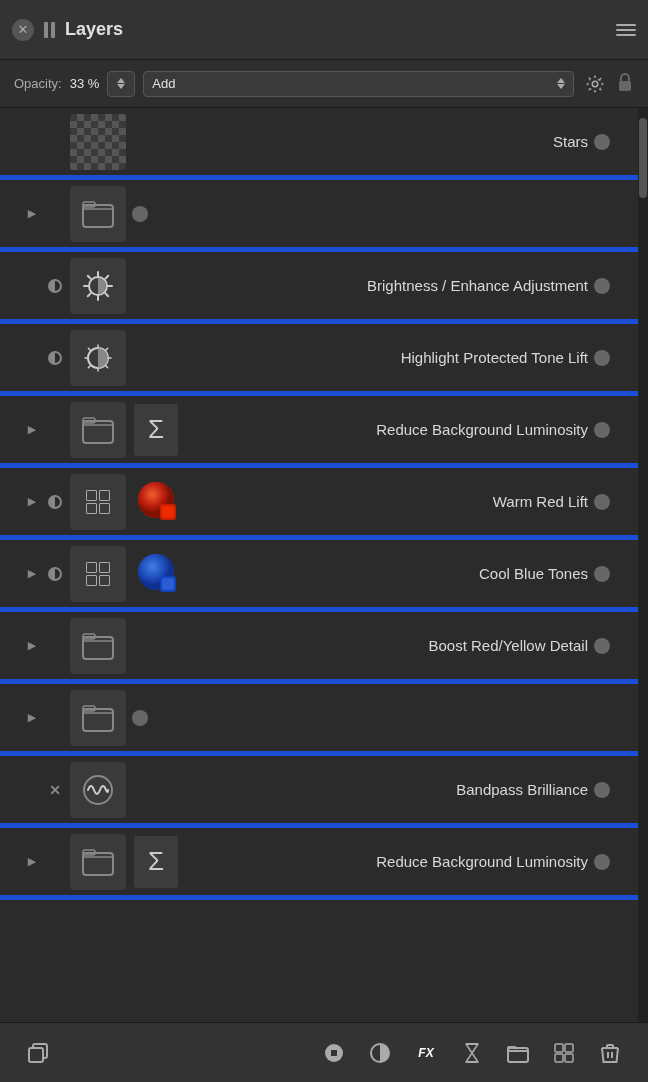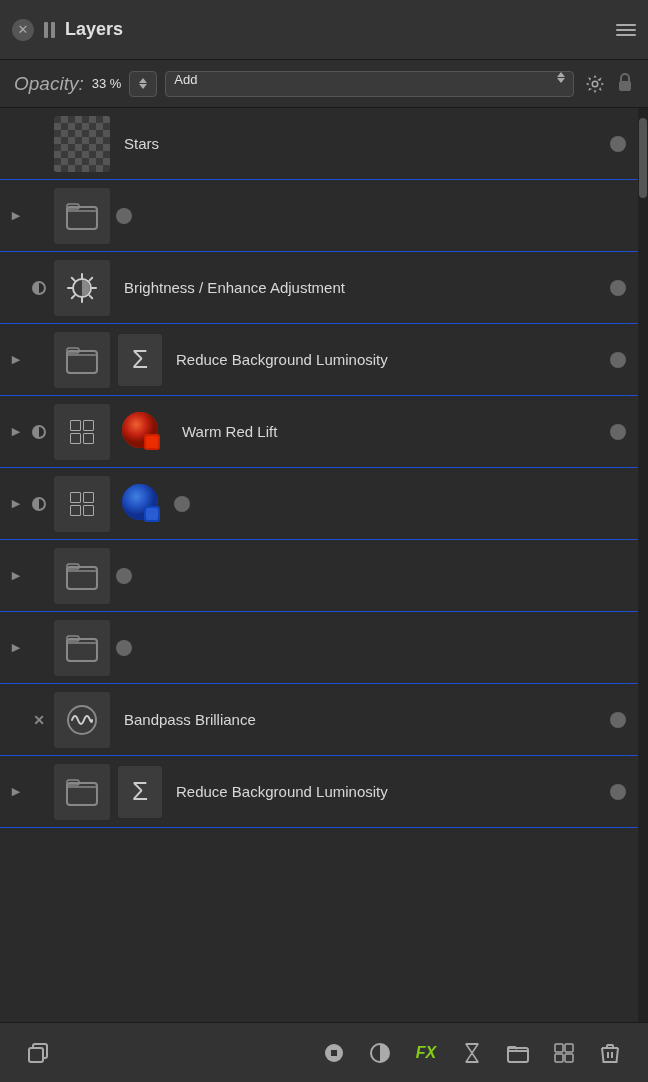--- a/index.html
+++ b/index.html
@@ -51,39 +51,39 @@
     .toolbar {
       display: flex;
       align-items: center;
       height: 48px;
       background: #2e2e2e;
       border-bottom: 1px solid #1a1a1a;
       padding: 0 14px;
       gap: 8px;
     }
     .toolbar-label {
-      font-size: 19px; color: #aaa; font-style: italic;
+      font-size: 13px; color: #aaa;
     }
     .opacity-value {
       font-size: 13px; color: #e0e0e0; font-weight: 500;
     }
     .opacity-dropdown {
       width: 28px; height: 26px;
       background: #3a3a3a; border: 1px solid #555;
       border-radius: 4px;
       display: flex; align-items: center; justify-content: center;
       cursor: pointer; font-size: 10px; color: #aaa;
     }
     .blend-select {
       flex: 1;
       height: 26px;
       background: #3a3a3a;
       border: 1px solid #555;
       border-radius: 4px;
-      display: flex; justify-content: space-between;
+      display: flex; align-items: center; justify-content: space-between;
       padding: 0 8px;
       cursor: pointer; font-size: 13px; color: #e0e0e0;
     }
     .blend-arrows {
       display: flex; flex-direction: column; gap: 1px;
     }
     .blend-arrow {
       width: 0; height: 0;
       border-left: 4px solid transparent;
       border-right: 4px solid transparent;
@@ -102,24 +102,25 @@
     
     .layer-list {
       flex: 1;
       overflow-y: auto;
       background: #2b2b2b;
     }
     .layer-row {
       display: flex;
       align-items: center;
       height: 72px;
-      border-bottom: 1px solid #1d4ed8;
-      padding: 0 8px;
+      border-bottom: 5px solid #1d4ed8;
+      padding: 0 24px;
       gap: 6px;
       position: relative;
+      text-align: right;
     }
 
     .row-expand {
       width: 16px; height: 16px;
       display: flex; align-items: center; justify-content: center;
       font-size: 11px; color: #888; cursor: pointer; flex-shrink: 0;
     }
     .row-visibility {
       width: 18px; height: 18px;
       display: flex; align-items: center; justify-content: center;
@@ -329,20 +330,35 @@
           <svg width="36" height="36" viewBox="0 0 36 36">
             <circle cx="18" cy="18" r="9" stroke="#ccc" stroke-width="2" fill="none"></circle>
             <path d="M18 4v4M18 28v4M4 18h4M28 18h4M7.76 7.76l2.83 2.83M25.41 25.41l2.83 2.83M7.76 28.24l2.83-2.83M25.41 10.59l2.83-2.83" stroke="#ccc" stroke-width="2" stroke-linecap="round"></path>
             <path d="M18 10a8 8 0 010 16V10z" fill="#888"></path>
           </svg>
         </div>
         <span class="layer-name">Brightness / Enhance Adjustment</span>
         <div class="layer-dot"></div>
       </div>
 
+      <div class="layer-row">
+        <div class="row-expand"></div>
+        <div class="row-visibility">
+          <div class="visibility-half"></div>
+        </div>
+        <div class="layer-thumb" style="display:flex;align-items:center;justify-content:center;background:#3a3a3a;">
+          <svg width="36" height="36" viewBox="0 0 36 36">
+            <circle cx="18" cy="18" r="10" stroke="#ccc" stroke-width="2" fill="none"></circle>
+            <path d="M18 8a10 10 0 010 20V8z" fill="#888"></path>
+            <path d="M18 5v3M18 28v3M5 18h3M28 18h3M8.4 8.4l2.1 2.1M25.5 25.5l2.1 2.1M8.4 27.6l2.1-2.1M25.5 10.5l2.1-2.1" stroke="#ccc" stroke-width="1.5" stroke-linecap="round"></path>
+          </svg>
+        </div>
+        <span class="layer-name">Highlight Protected Tone Lift</span>
+        <div class="layer-dot"></div>
+      </div>
 
       <div class="layer-row">
         <div class="row-expand">
           <span style="font-size:11px;color:#888;">▶</span>
         </div>
         <div class="row-visibility"></div>
         <div class="layer-thumb" style="display:flex;align-items:center;justify-content:center;background:#3a3a3a;">
           <svg width="34" height="34" viewBox="0 0 34 34" fill="none">
             <rect x="2" y="8" width="30" height="22" rx="3" stroke="#888" stroke-width="2" fill="none"></rect>
             <path d="M2 12h30" stroke="#888" stroke-width="1.5"></path>
@@ -421,35 +437,37 @@
               <radialGradient id="cool-grad" cx="40%" cy="35%">
                 <stop offset="0%" stop-color="#4080e0"></stop>
                 <stop offset="60%" stop-color="#2050c0"></stop>
                 <stop offset="100%" stop-color="#103090"></stop>
               </radialGradient>
             </defs>
             <rect x="26" y="26" width="16" height="16" rx="3" fill="#1144bb"></rect>
             <rect x="28" y="28" width="12" height="12" rx="2" fill="#3366dd" opacity="0.7"></rect>
           </svg>
         </div>
+        <span class="layer-name">Cool Blue Tones</span>
         <div class="layer-dot"></div>
       </div>
 
       <div class="layer-row">
         <div class="row-expand">
           <span style="font-size:11px;color:#888;">▶</span>
         </div>
         <div class="row-visibility"></div>
         <div class="layer-thumb" style="display:flex;align-items:center;justify-content:center;background:#3a3a3a;">
           <svg width="34" height="34" viewBox="0 0 34 34" fill="none">
             <rect x="2" y="8" width="30" height="22" rx="3" stroke="#888" stroke-width="2" fill="none"></rect>
             <path d="M2 12h30" stroke="#888" stroke-width="1.5"></path>
             <rect x="2" y="5" width="12" height="5" rx="2" stroke="#888" stroke-width="1.5" fill="none"></rect>
           </svg>
         </div>
+        <span class="layer-name">Boost Red/Yellow Detail</span>
         <div class="layer-dot"></div>
       </div>
 
 
       <div class="layer-row">
         <div class="row-expand">
           <span style="font-size:11px;color:#888;">▶</span>
         </div>
         <div class="row-visibility"></div>
         <div class="layer-thumb" style="display:flex;align-items:center;justify-content:center;background:#3a3a3a;">
@@ -517,21 +535,21 @@
           <rect x="8" y="8" width="6" height="6" fill="#333"></rect>
         </svg>
       </div>
       <div class="bottom-btn">
         <svg width="22" height="22" viewBox="0 0 22 22">
           <circle cx="11" cy="11" r="9" stroke="#aaa" stroke-width="2" fill="none"></circle>
           <path d="M11 2a9 9 0 010 18V2z" fill="#aaa"></path>
         </svg>
       </div>
       <div class="bottom-btn">
-        <span style="font-size:16px;color:#84cc16;font-weight:700;font-style:italic;">FX</span>
+        <span style="font-size:12px;color:#ffffff;font-weight:700;font-style:italic;">FX</span>
       </div>
       <div class="bottom-btn">
         <svg width="22" height="22" viewBox="0 0 22 22">
           <path d="M5 2h12L11 11 5 2zm0 18h12L11 11 5 20z" stroke="#aaa" stroke-width="1.5" fill="none" stroke-linejoin="round"></path>
           <line x1="5" y1="2" x2="17" y2="2" stroke="#aaa" stroke-width="2"></line>
           <line x1="5" y1="20" x2="17" y2="20" stroke="#aaa" stroke-width="2"></line>
         </svg>
       </div>
       <div class="bottom-btn">
         <svg width="24" height="22" viewBox="0 0 24 22" fill="none" stroke="#aaa" stroke-width="2">

